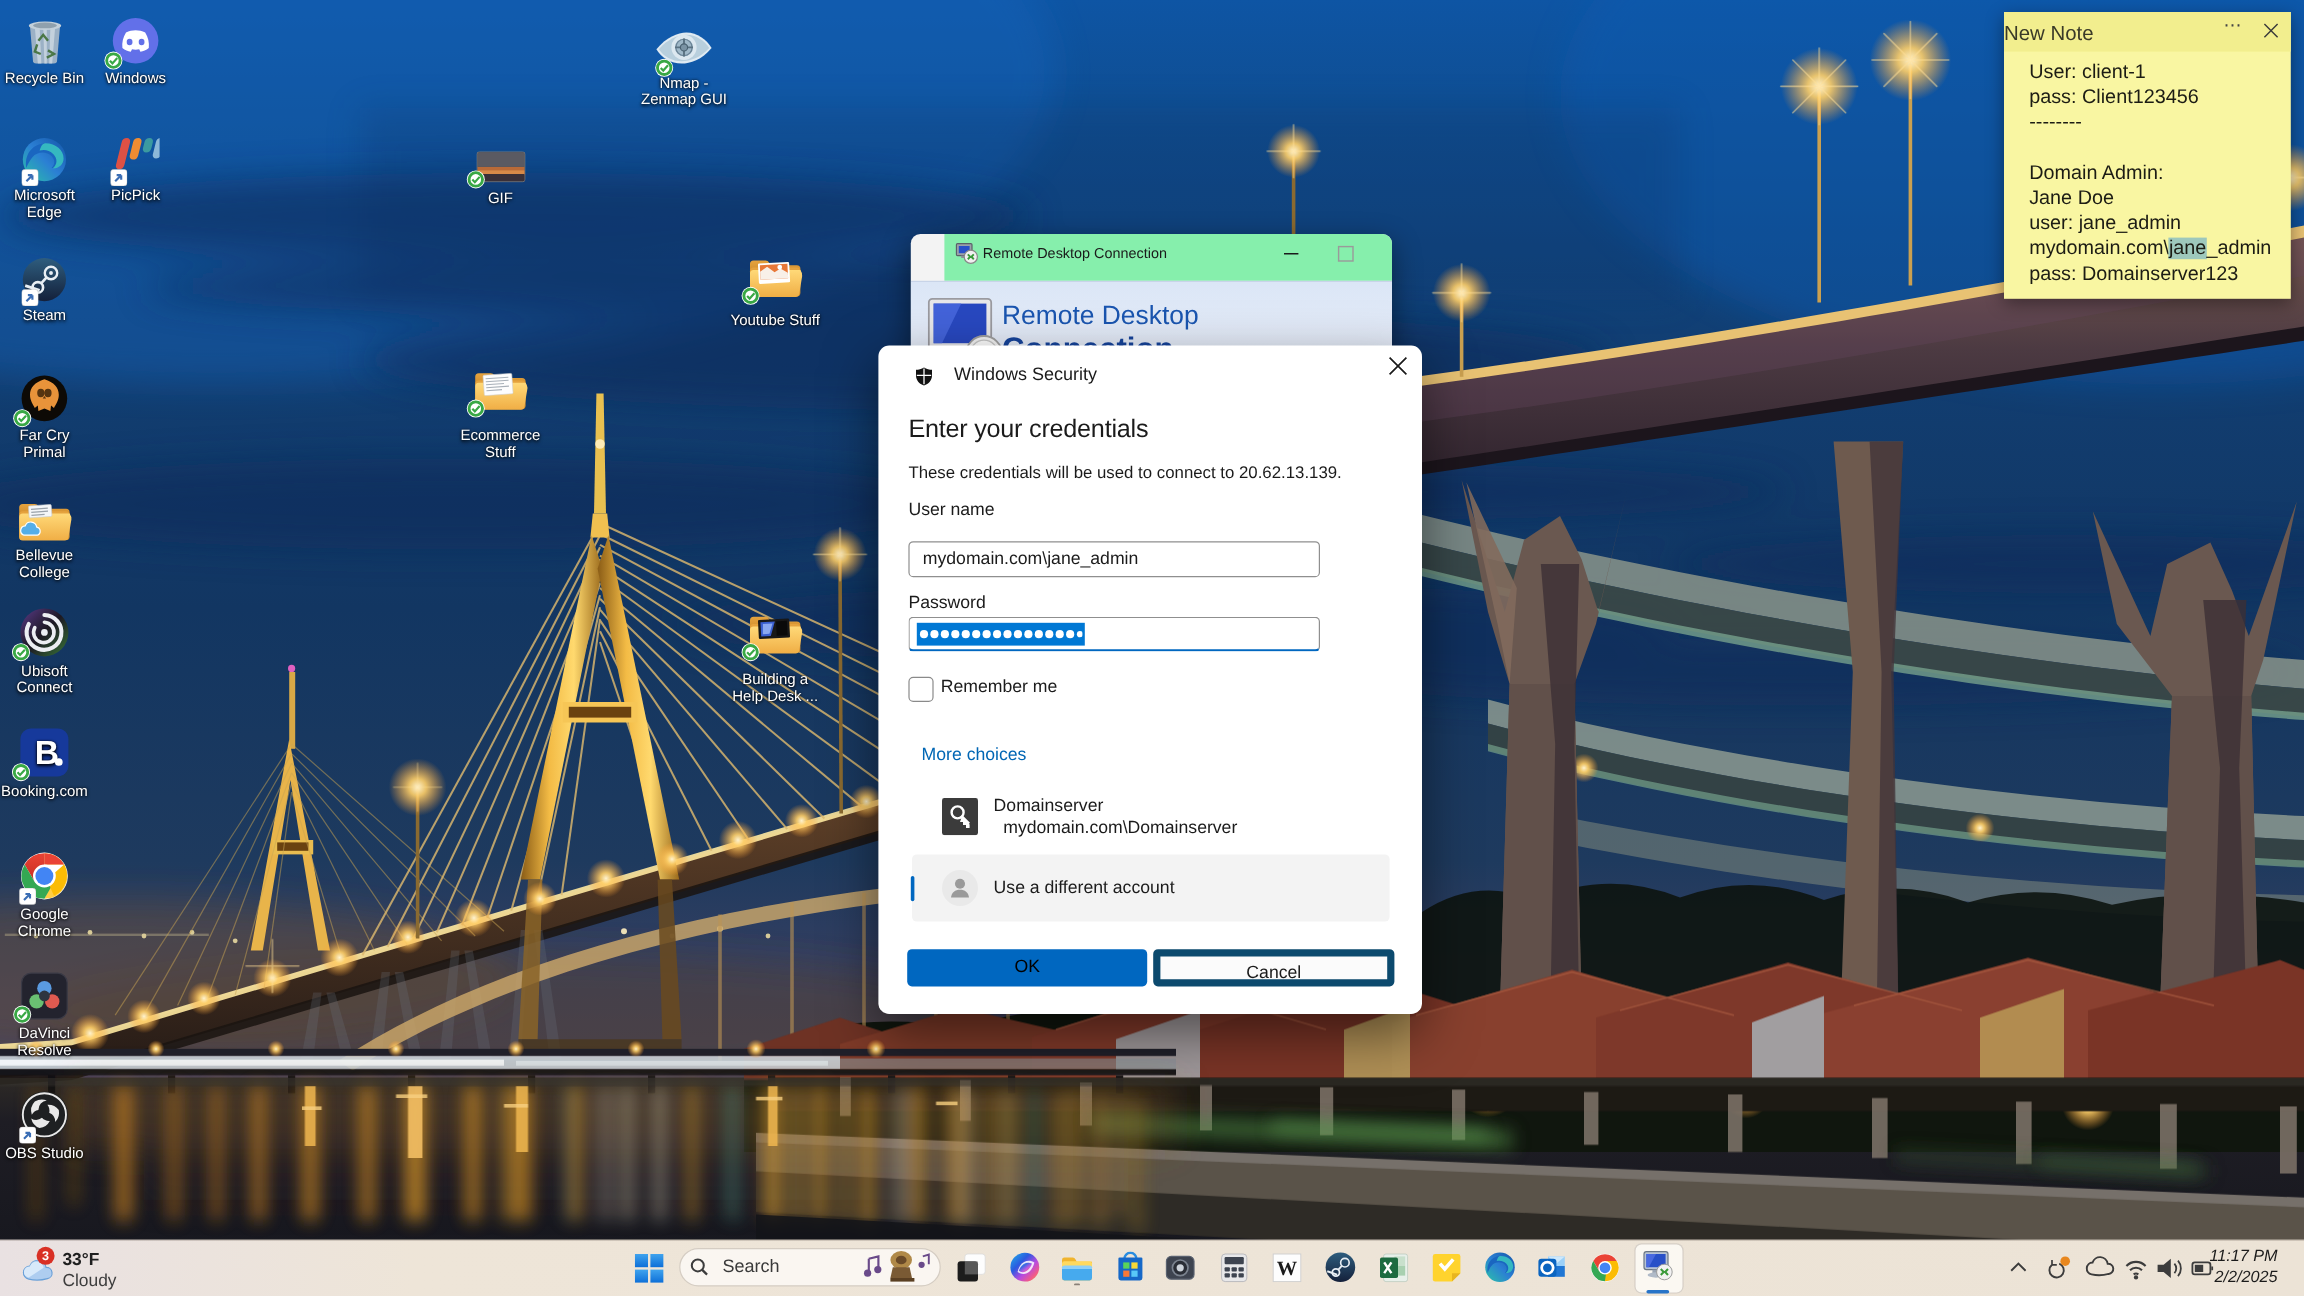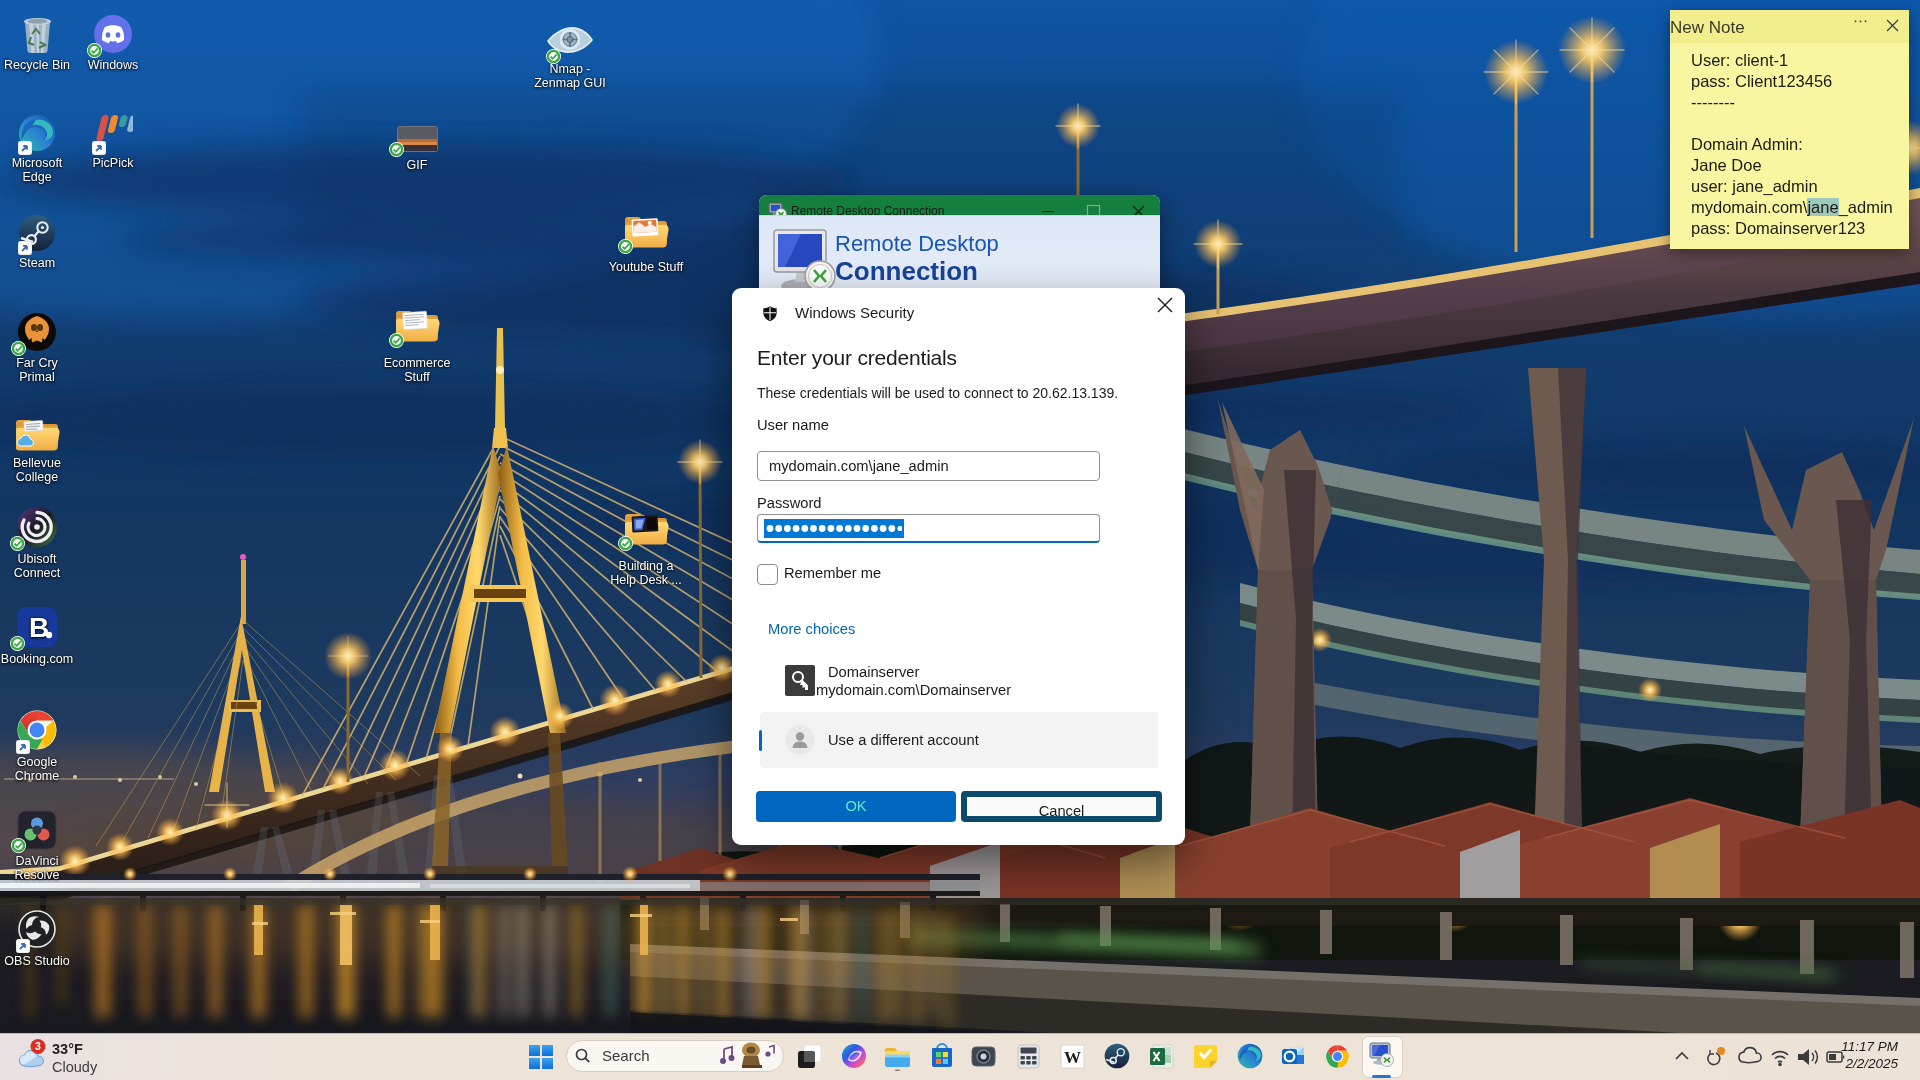--- a/index.html
+++ b/index.html
@@ -710,21 +710,21 @@
     </g>
   </svg>
   <svg class="badge" style="left:14px;bottom:-4px" width="15" height="15" viewBox="0 0 15 15">
           <use href="#chk"></use>
         </svg>
       </div>
   <div class="lbl">Building a<br>Help Desk ...</div>
 </div>
 
 <div class="abs" style="left:759px;top:195px;width:401px;height:140px;border-radius:8px 8px 0 0;background:#f3f3f3;box-shadow:0 8px 24px rgba(0,0,0,.45);overflow:hidden;">
-  <div style="height:20px;position:relative;background:#15803d;">
+  <div style="height:39px;position:relative;background:#86efac;margin-left:28px;">
     <svg class="abs" style="left:9px;top:6px" width="20" height="20" viewBox="0 0 20 20">
       <rect x="1" y="2" width="13" height="10" rx="1" fill="#9aa0a8" stroke="#5a6068" stroke-width="1"></rect>
       <rect x="3" y="4" width="9" height="6" fill="#2850c8"></rect>
       <rect x="5" y="12" width="5" height="2" fill="#8a9098"></rect>
       <circle cx="13" cy="13" r="5.5" fill="#f0f0f0" stroke="#888" stroke-width="1"></circle>
       <path d="M10.5,11 l2,2 l-2,2 M15.5,11 l-2,2 l2,2" stroke="#3a9a3a" stroke-width="1.6" fill="none"></path>
     </svg>
     <span class="abs" style="left:32px;top:9px;font-size:12px;color:#1a1a1a;">Remote Desktop Connection</span>
     <svg class="abs" style="left:277px;top:0" width="124px" height="33" viewBox="0 0 124 33">
       <line x1="6" y1="16.5" x2="18" y2="16.5" stroke="#1a1a1a" stroke-width="1.2"></line>
@@ -788,30 +788,30 @@
   <div class="abs" style="left:25px;top:276px;width:19px;height:19px;border:1px solid #8a8a8a;border-radius:4px;background:#fff;"></div>
   <div class="abs" style="left:52px;top:277px;">Remember me</div>
   <div class="abs" style="left:36px;top:333px;color:#0066b4;">More choices</div>
   <svg class="abs" style="left:53px;top:377px" width="30" height="31" viewBox="0 0 30 31">
     <rect width="30" height="31" rx="2" fill="#3b3b3b"></rect>
     <circle cx="13" cy="12" r="5" fill="none" stroke="#fff" stroke-width="2"></circle>
     <path d="M16.5,15.5 L23,22 L23,25 L20,25 L20,22.5 L17.5,22.5 L17.5,20 L15,20 Z" fill="#fff"></path>
     <path d="M16,15 L22.5,21.5" stroke="#fff" stroke-width="2.4"></path>
   </svg>
   <div class="abs" style="left:96px;top:376px;">Domainserver</div>
-  <div class="abs" style="left:84px;top:394px;">mydomain.com\Domainserver</div>
+  <div class="abs" style="left:104px;top:394px;">mydomain.com\Domainserver</div>
   <div class="abs" style="left:28px;top:424px;width:398px;height:56px;background:#f3f3f3;border-radius:4px;"></div>
   <div class="abs" style="left:27px;top:442px;width:3px;height:21px;background:#0067c0;border-radius:2px;"></div>
   <svg class="abs" style="left:53px;top:437px" width="30" height="30" viewBox="0 0 30 30">
     <circle cx="15" cy="15" r="15" fill="#e9e9e9"></circle>
     <circle cx="15" cy="11.5" r="4.2" fill="#9a9a9a"></circle>
     <path d="M7.5,23 C8,18.5 11,16.5 15,16.5 C19,16.5 22,18.5 22.5,23 Z" fill="#9a9a9a"></path>
   </svg>
   <div class="abs" style="left:96px;top:444px;">Use a different account</div>
-  <div class="abs" style="left:24px;top:503px;width:200px;height:31px;background:#0067c0;border-radius:4px;color:#5eead4;text-align:center;line-height:31px;">OK</div>
+  <div class="abs" style="left:24px;top:503px;width:200px;height:31px;background:#0067c0;border-radius:4px;color:#000000;text-align:center;line-height:31px;">OK</div>
   <div class="abs" style="left:229px;top:503px;width:201px;height:31px;background:#fbfbfb;border:6px solid #0c4a6e;border-radius:4px;text-align:center;line-height:29px;box-sizing:border-box;">Cancel</div>
 </div>
 
 <div class="abs" style="left:1670px;top:10px;width:239px;height:239px;background:#f9f6a2;box-shadow:0 4px 14px rgba(0,0,0,.4);">
   <div style="height:33px;background:#f5f190;background:#f2ee8e;position:relative;">
     <div class="abs" style="left:0;right:0;top:8px;text-align:left;font-size:17px;color:#3a3a28;">New Note</div>
     <div class="abs" style="left:183px;top:2px;font-size:15px;color:#444;letter-spacing:1px;">⋯</div>
     <svg class="abs" style="left:216px;top:9px" width="13" height="13" viewBox="0 0 13 13">
           <path d="M1,1 L12,12 M12,1 L1,12" stroke="#3a3a3a" stroke-width="1.2"></path>
         </svg>

